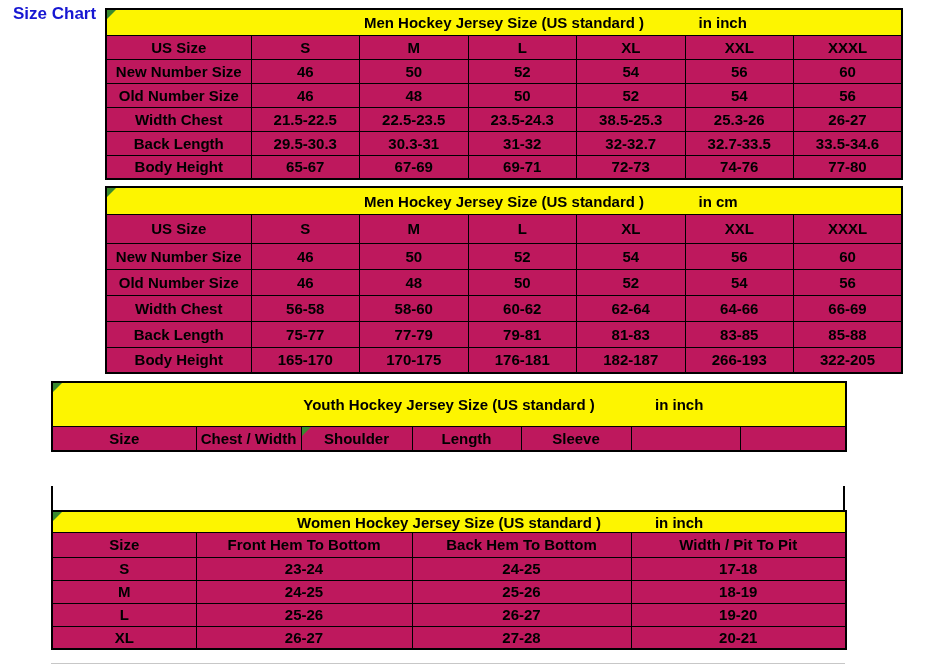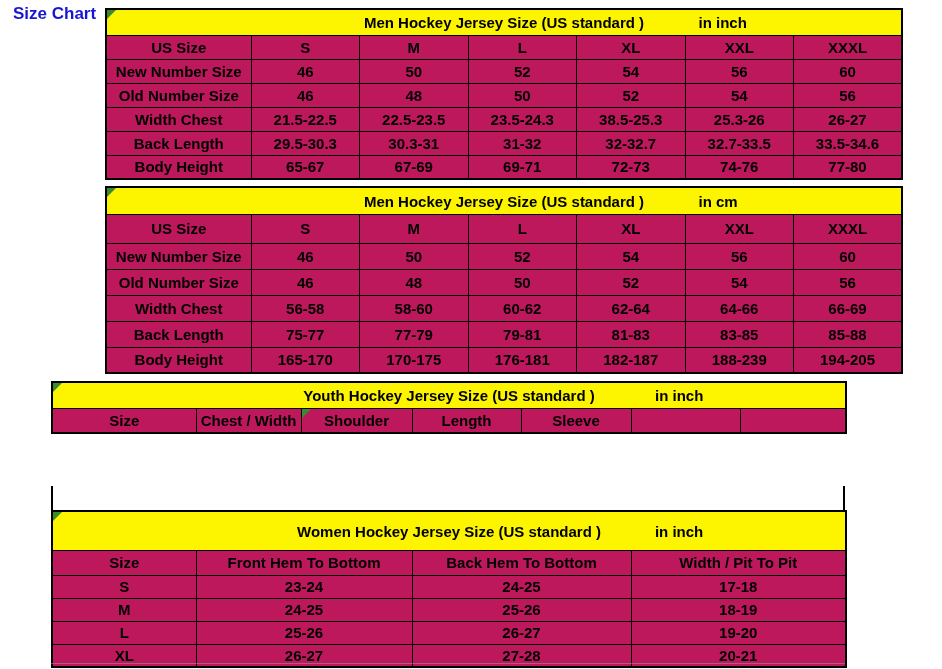--- a/index.html
+++ b/index.html
@@ -41,22 +41,22 @@
 
   
   .t-inch {left:105px;top:8px;  width:798px;}
   .t-cm   {left:105px;top:186px;width:798px;}
   .t-youth{left:51px; top:381px;width:794px;}
   .t-women{left:51px; top:510px;width:794px;}
 
   
   .t-inch  .title-cell{height:26px;} .t-inch  tr.cols th{height:24px;} .t-inch  tbody tr{height:24px;}
   .t-cm    .title-cell{height:27px;} .t-cm    tr.cols th{height:29px;} .t-cm    tbody tr{height:26px;}
-  .t-youth .title-cell{height:26px;} .t-youth tr.cols th{height:25px;} .t-youth tbody tr{height:24px;}
-  .t-women .title-cell{height:39px;} .t-women tr.cols th{height:25px;} .t-women tbody tr{height:23px;}
+  .t-youth .title-cell{height:44px;} .t-youth tr.cols th{height:25px;} .t-youth tbody tr{height:24px;}
+  .t-women .title-cell{height:21px;} .t-women tr.cols th{height:25px;} .t-women tbody tr{height:23px;}
 
   .gap-strip{
     position:absolute;left:51px;top:486px;width:794px;height:24px;
     border-left:2px solid #000;border-right:2px solid #000;background:#fff;
   }
   .bottom-hairline{
     position:absolute;left:51px;top:663px;width:794px;height:0;
     border-top:1.5px solid #999;opacity:.55;
   }
 </style>
@@ -196,22 +196,22 @@
           <td>81-83</td>
           <td>83-85</td>
           <td>85-88</td>
         </tr>
         <tr>
           <th>Body Height</th>
           <td>165-170</td>
           <td>170-175</td>
           <td>176-181</td>
           <td>182-187</td>
-          <td>188-239</td>
-          <td>194-205</td>
+          <td>266-193</td>
+          <td>322-205</td>
         </tr>
       </tbody>
   </table>
 
   <table class="sheet t-youth u-yw">
     <colgroup>
       <col style="width:144px">
         <col style="width:105px">
         <col style="width:111px">
       <col style="width:109px">

